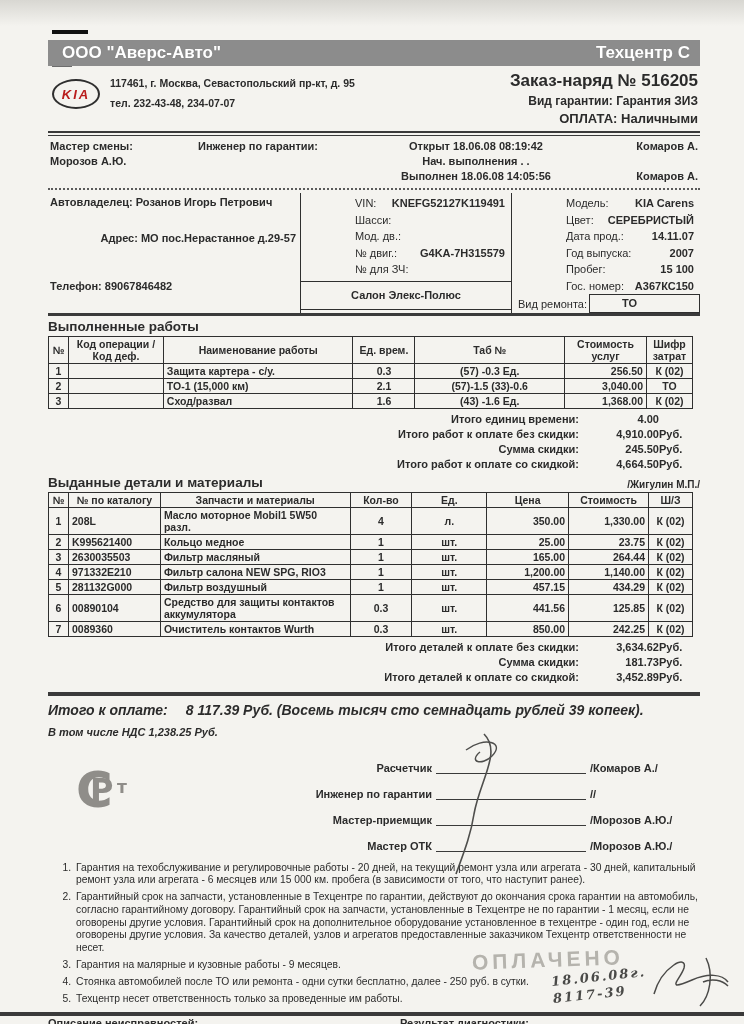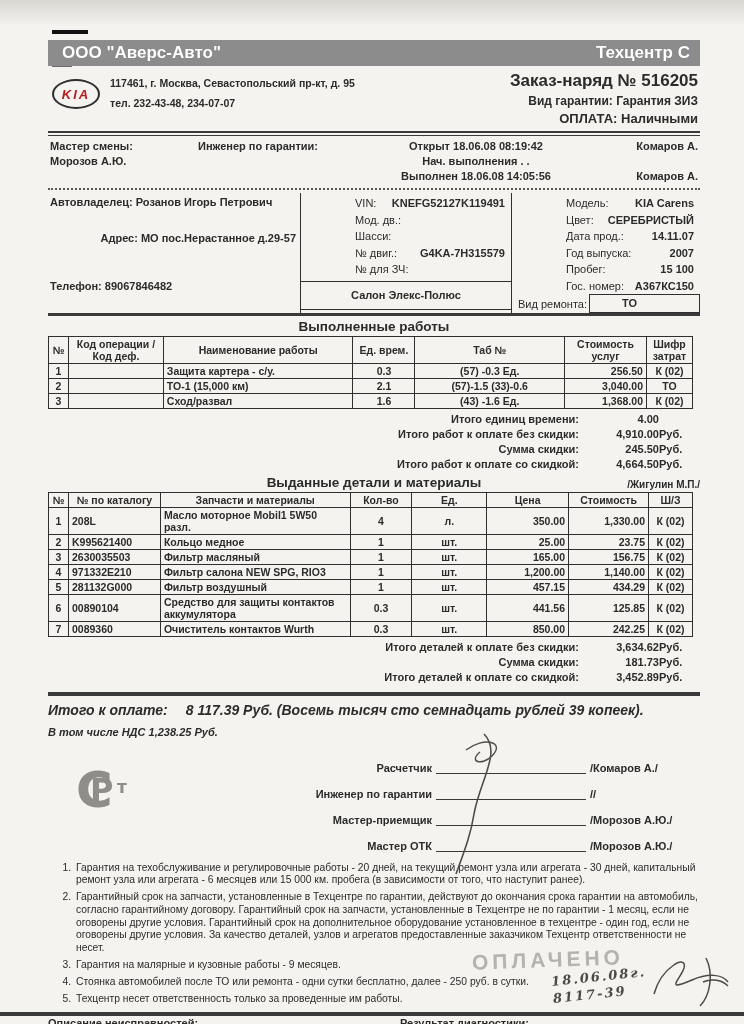--- a/index.html
+++ b/index.html
@@ -60,21 +60,21 @@
   .salon-box { border:1.5px solid #2f2f2f; border-left:none; border-right:none;
              margin-top:3px; height:29px; display:flex; align-items:center;
              justify-content:center; font-weight:bold; }
   .veh-right { flex:1; padding:2px 0 0; }
   .kv .v { font-weight:bold; text-align:right; }
   .repair-row { display:flex; align-items:center; padding:0 0 0 6px; line-height:16px; }
   .repair-box { flex:1; border:1.5px solid #2f2f2f; margin-left:2px; font-weight:bold;
                 text-align:right; padding:0 62px 1px 0; }
 
   
-  .tbl-title { text-align:center; font-size:13.5px; font-weight:bold; margin:3px 0 2px; }
+  .tbl-title { text-align:left; font-size:13.5px; font-weight:bold; margin:3px 0 2px; }
   .parts-title-row { position:relative; margin:2px 0 1px; }
   .parts-signer { position:absolute; right:0; bottom:0; font-size:10px; font-weight:600; }
   table { border-collapse:collapse; width:645px; font-size:10.5px; }
   th, td { border:1px solid #2f2f2f; padding:1px 3px; }
   th { font-weight:bold; white-space:pre-line; line-height:12px; text-align:center; background:#f4f3ef; }
   td { height:15px; font-weight:600; }
   td { text-align:center; }
   #works td:nth-child(3), #parts td:nth-child(2), #parts td:nth-child(3) { text-align:left; }
   #works td:nth-child(6), #parts td:nth-child(6), #parts td:nth-child(7) { text-align:right; }
 
@@ -172,25 +172,25 @@
           <b>МО пос.Нерастанное д.29-57</b></div>
         <div><b>Телефон:</b>
           <b>89067846482</b></div>
       </div>
       <div class="veh-mid">
         <div class="kv">
             <span>VIN:</span>
             <span class="v">KNEFG52127K119491</span>
           </div>
         <div class="kv">
+            <span>Шасси:</span>
+            <span class="v"></span>
+          </div>
+        <div class="kv">
             <span>Мод. дв.:</span>
-            <span class="v"></span>
-          </div>
-        <div class="kv">
-            <span>Шасси:</span>
             <span class="v"></span>
           </div>
         <div class="kv">
             <span>№ двиг.:</span>
             <span class="v">G4KA-7H315579</span>
           </div>
         <div class="kv">
             <span>№ для ЗЧ:</span>
             <span class="v"></span>
           </div>
@@ -356,21 +356,21 @@
             <td>23.75</td>
             <td>К (02)</td>
           </tr>
           <tr>
             <td>3</td>
             <td>2630035503</td>
             <td>Фильтр масляный</td>
             <td>1</td>
             <td>шт.</td>
             <td>165.00</td>
-            <td>156.75</td>
+            <td>264.44</td>
             <td>К (02)</td>
           </tr>
           <tr>
             <td>4</td>
             <td>971332E210</td>
             <td>Фильтр салона NEW SPG, RIO3</td>
             <td>1</td>
             <td>шт.</td>
             <td>1,200.00</td>
             <td>1,140.00</td>

